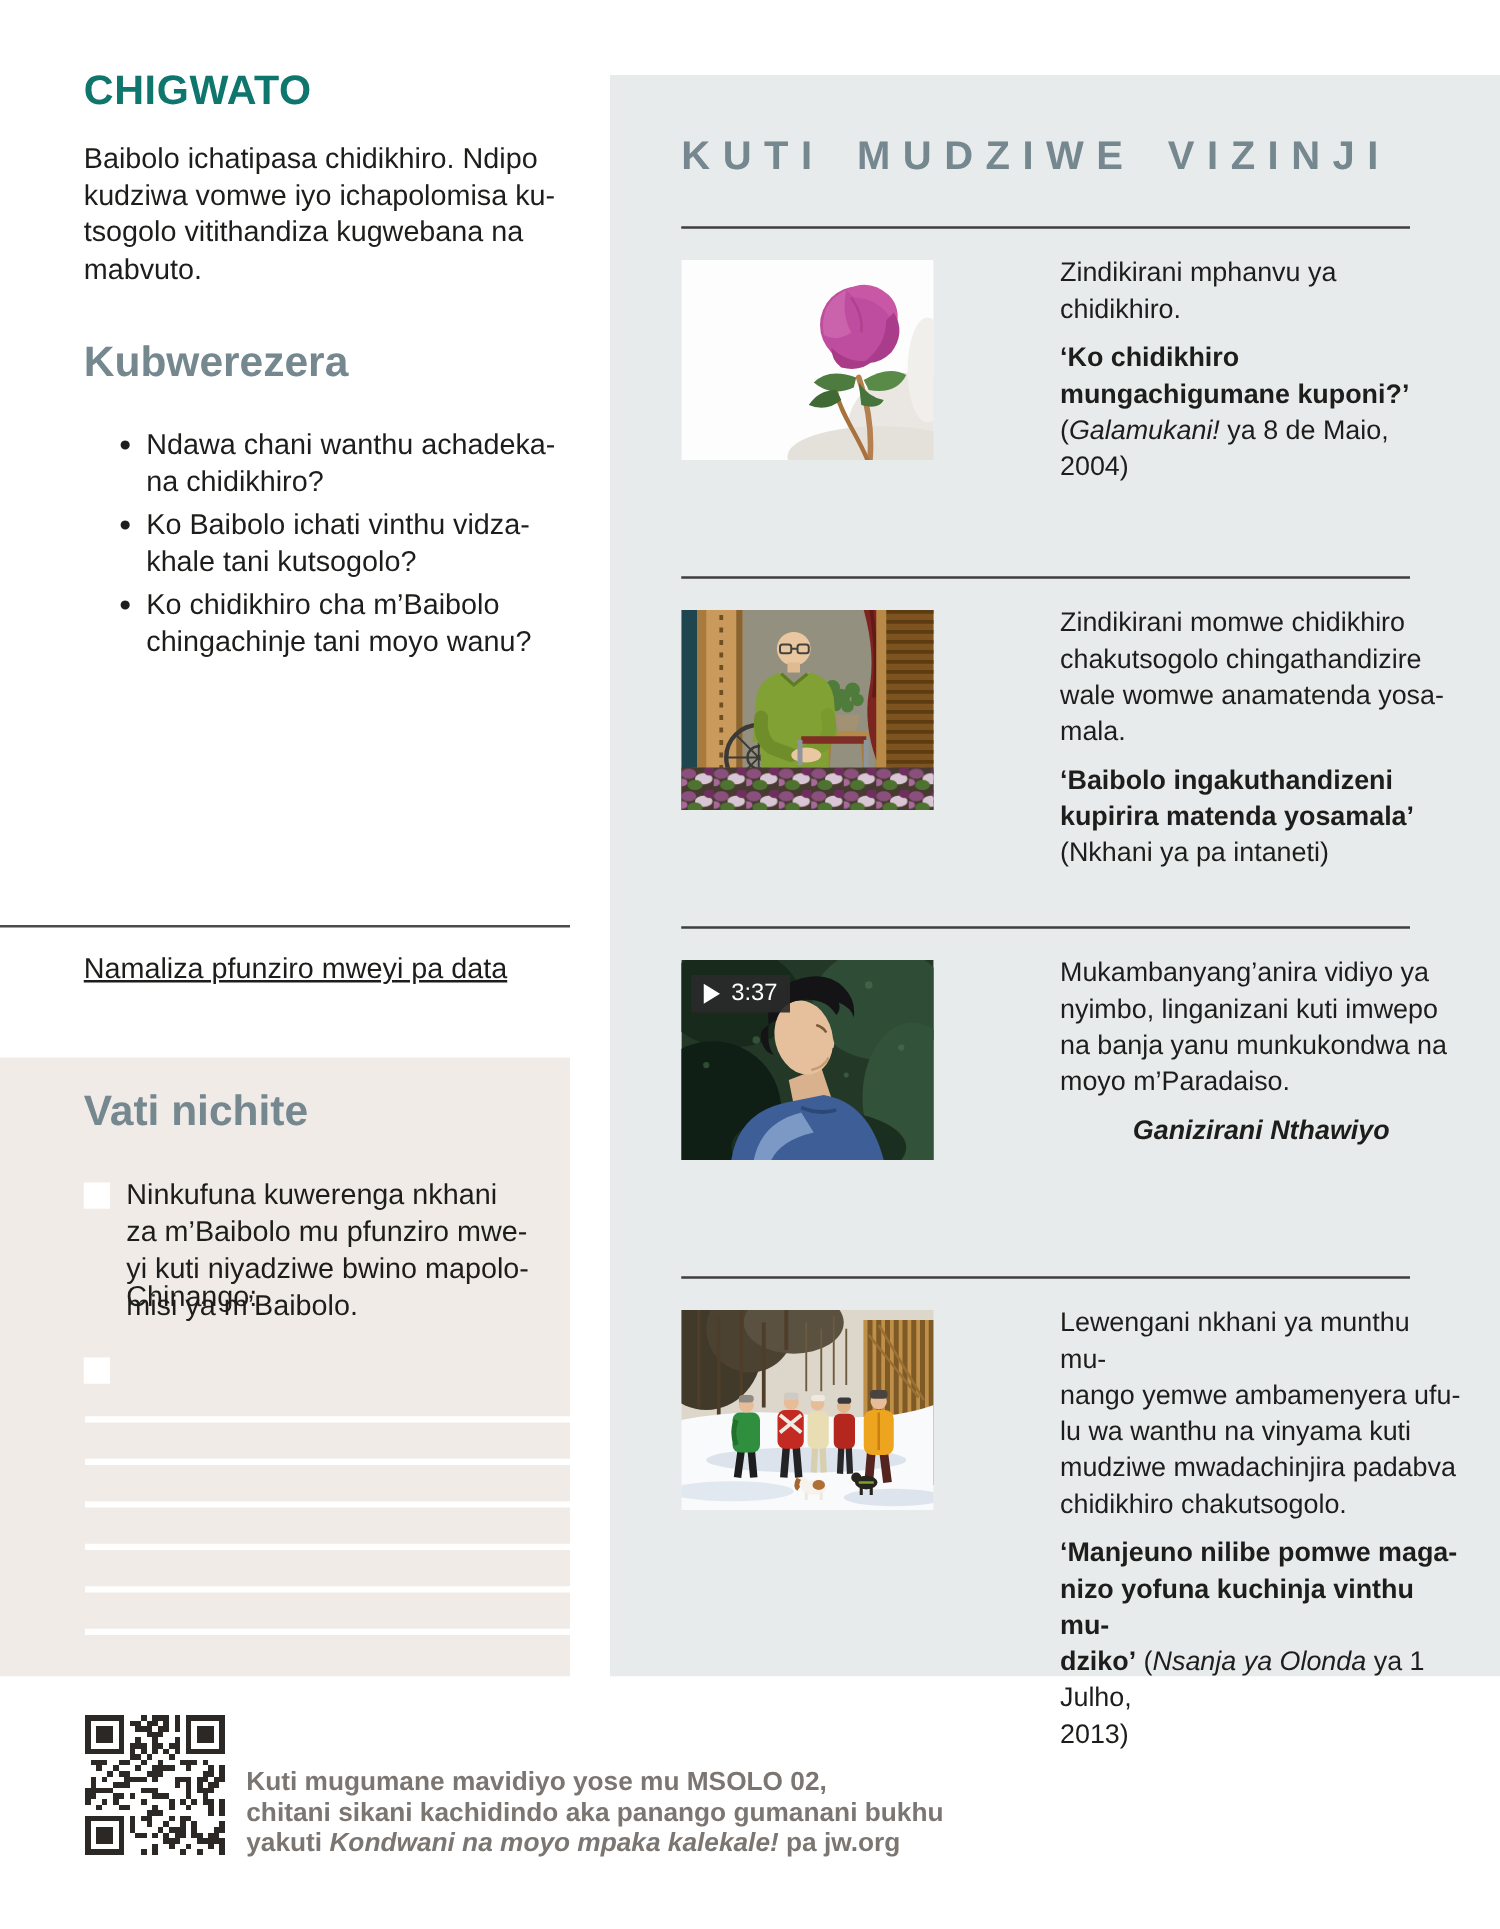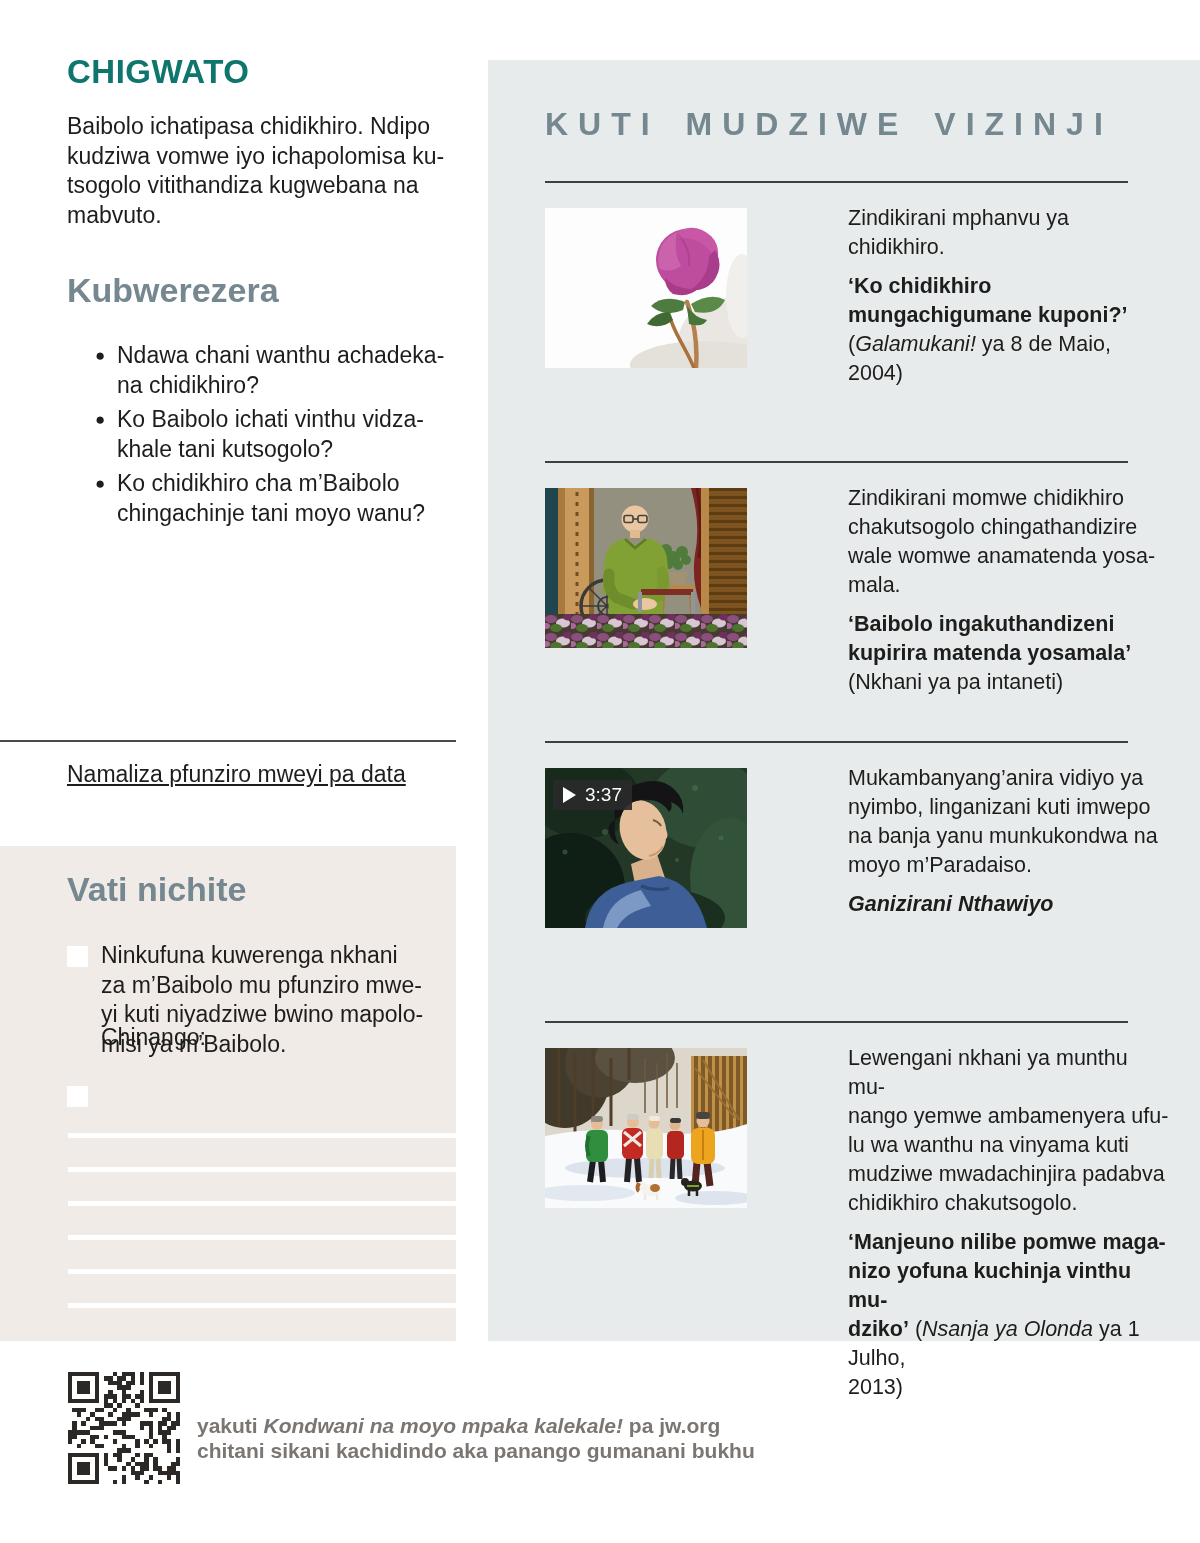--- a/index.html
+++ b/index.html
@@ -32,21 +32,21 @@
   
   .panel{left:488px;top:60px;width:712px;height:1281px;background:#e8ebec;}
   .panel-title{left:545px;top:106px;font-size:32px;font-weight:bold;color:#75878f;
                letter-spacing:10px;word-spacing:7px;white-space:nowrap;}
   .prule{left:545px;width:583px;height:2px;background:#3f3f3f;}
   .thumb{left:545px;width:202px;height:160px;overflow:hidden;}
   .thumb svg{display:block;width:100%;height:100%;}
   .etext{left:822px;width:322px;font-size:21.5px;line-height:29px;margin-left:26px;}
   .etext .body{margin:0;}
   .etext .quote{margin:10px 0 0 0;font-weight:bold;}
-  .etext .quote.ital{font-style:italic;}
+  .etext .quote.ital{font-style:italic;text-align:center;}
   .etext .src{margin:0;font-weight:normal;}
   .etext .src i{font-style:italic;}
   .etext .reg{font-weight:normal;}
 
   
   .badge{position:absolute;left:8px;top:12px;height:30px;background:rgba(42,42,42,.92);
          color:#fff;display:flex;align-items:center;padding:0 10px;gap:9px;}
   .play-tri{width:0;height:0;border-left:13px solid #ffffff;border-top:8px solid transparent;
             border-bottom:8px solid transparent;}
   .badge-time{font-size:19px;line-height:30px;}
@@ -510,17 +510,18 @@
         <rect x="22" y="23" width="1" height="1"></rect>
         <rect x="24" y="23" width="1" height="1"></rect>
         <rect x="10" y="24" width="1" height="1"></rect>
         <rect x="12" y="24" width="1" height="1"></rect>
         <rect x="17" y="24" width="1" height="1"></rect>
         <rect x="20" y="24" width="1" height="1"></rect>
         <rect x="24" y="24" width="1" height="1"></rect>
       </g>
     </svg>
   <div class="abs footer-text">
+    <div>Kuti mugumane mavidiyo yose mu MSOLO 02,</div>
+    <div>chitani sikani kachidindo aka panango gumanani bukhu</div>
     <div><span>yakuti </span><i>Kondwani na moyo mpaka kalekale!</i><span> pa jw.org</span></div>
-    <div>chitani sikani kachidindo aka panango gumanani bukhu</div>
   </div>
 
 </div>
 
 </body></html>

